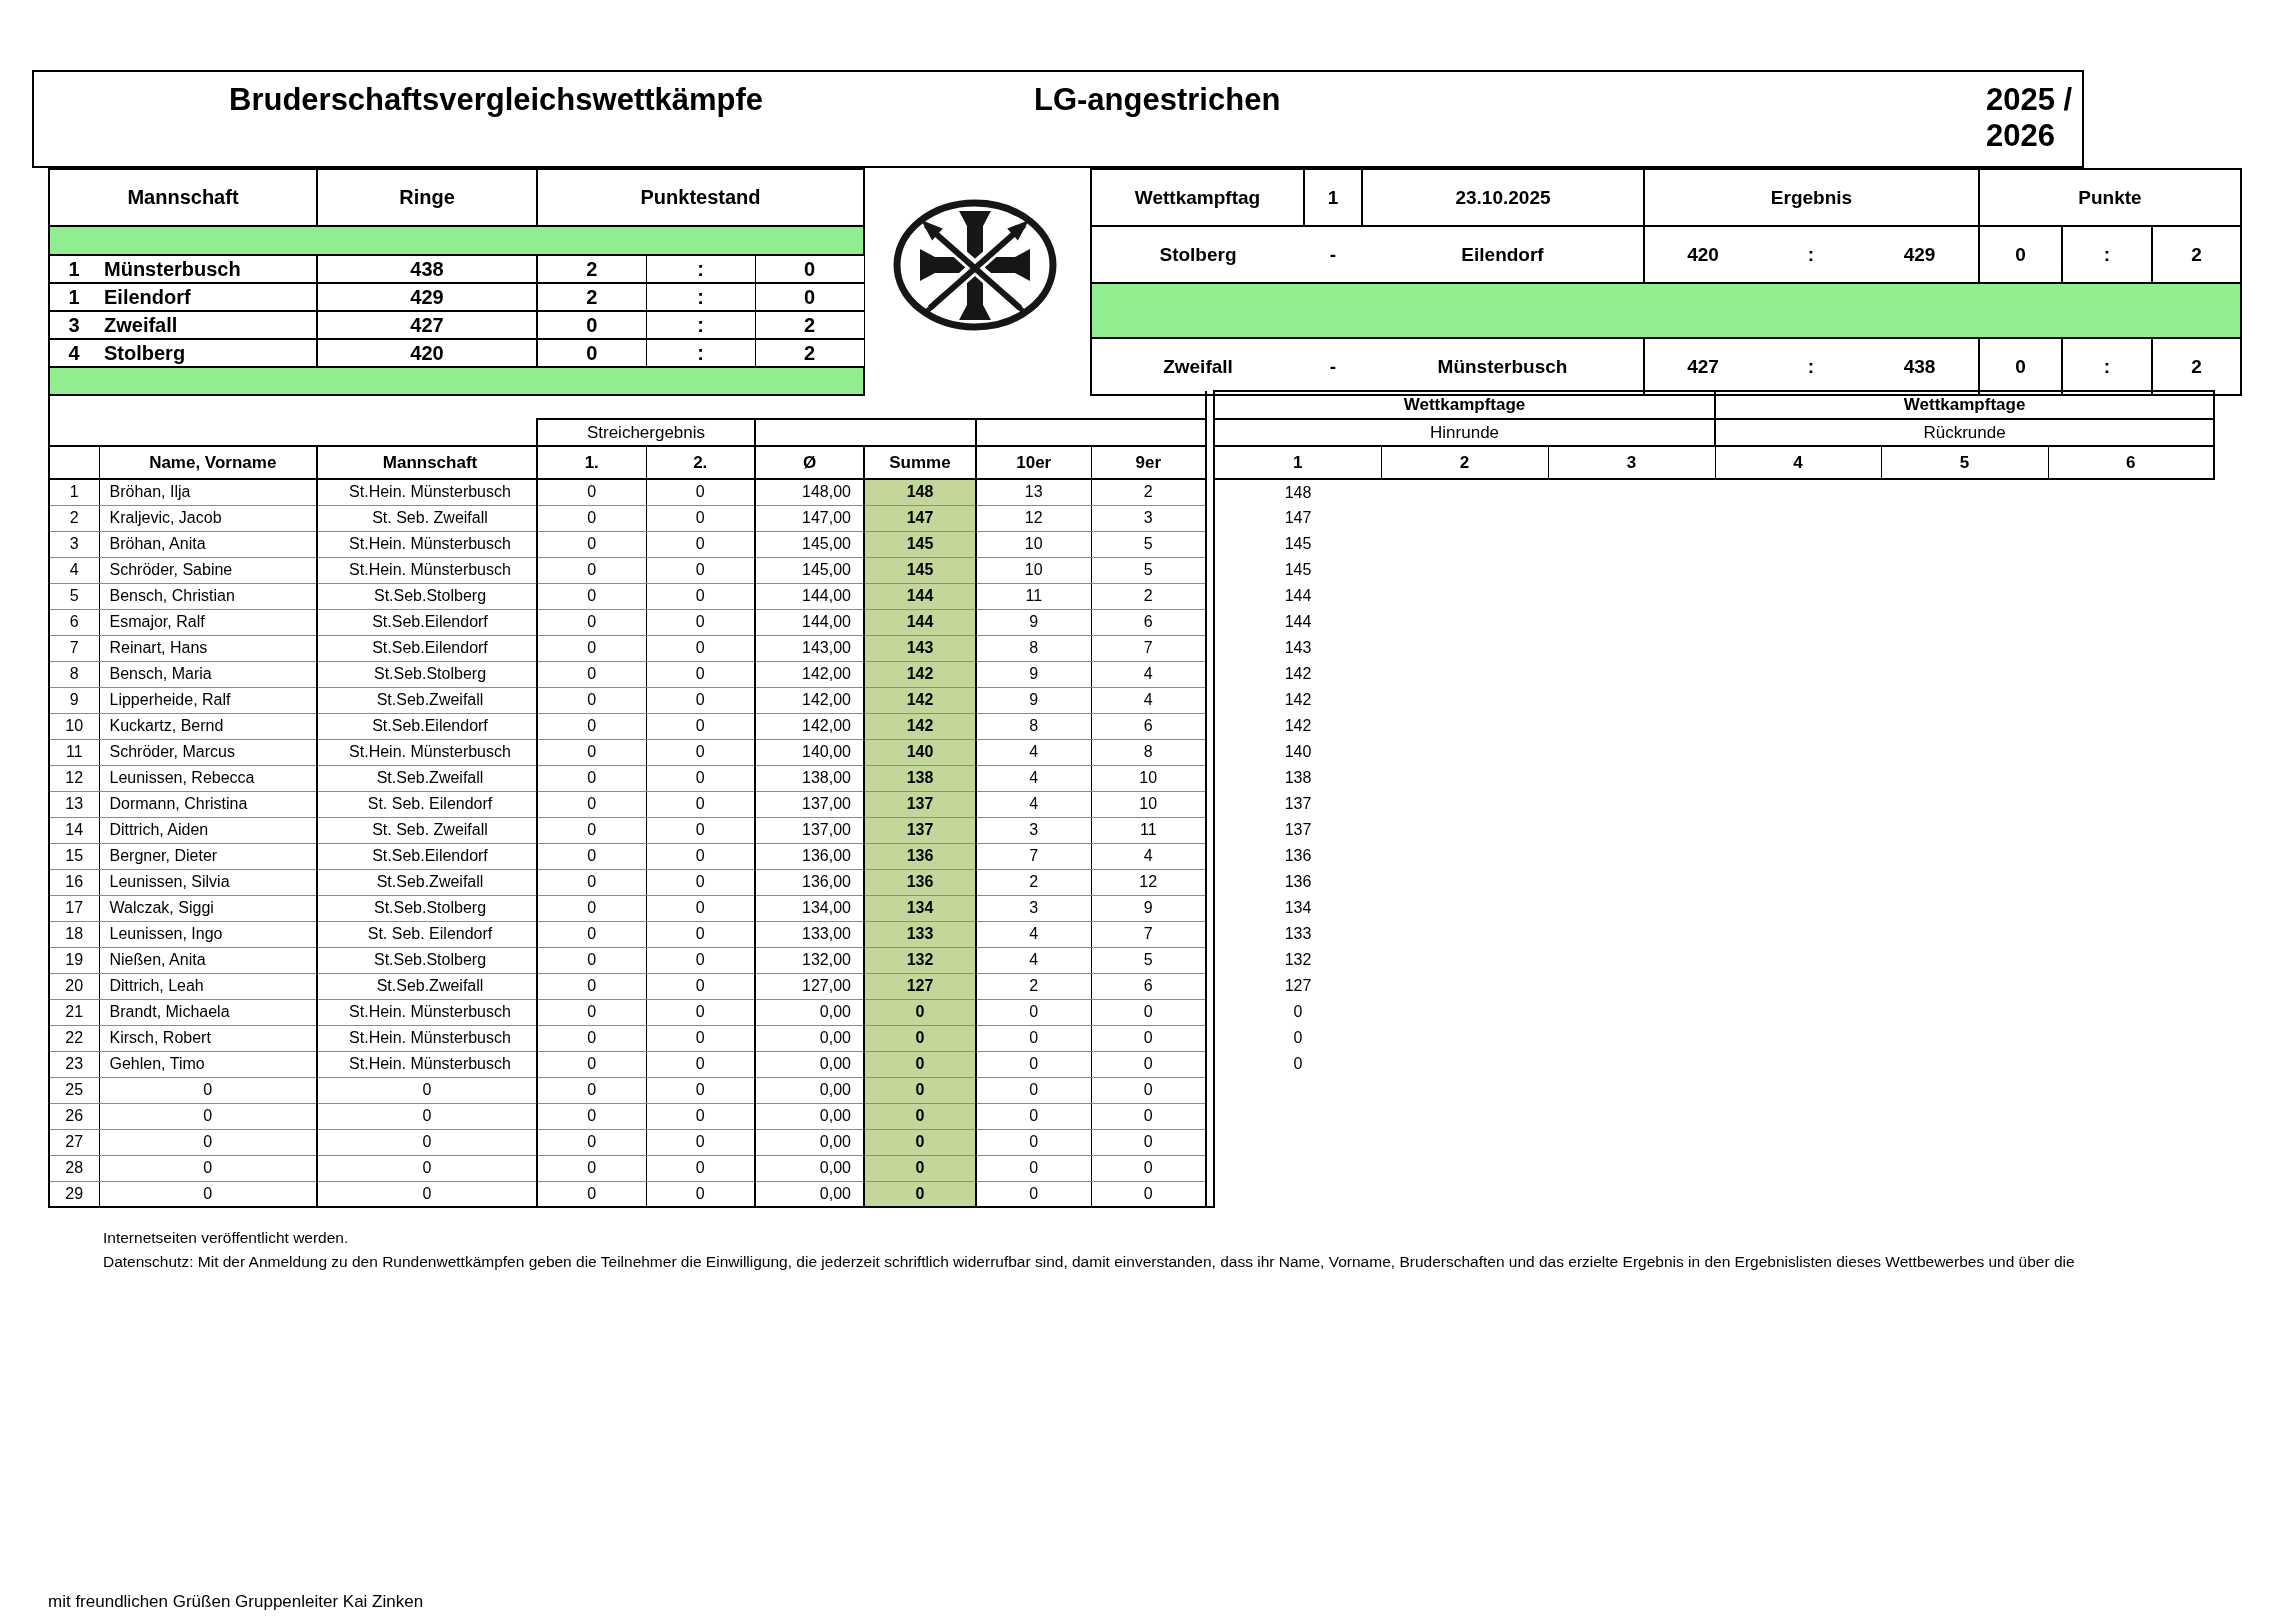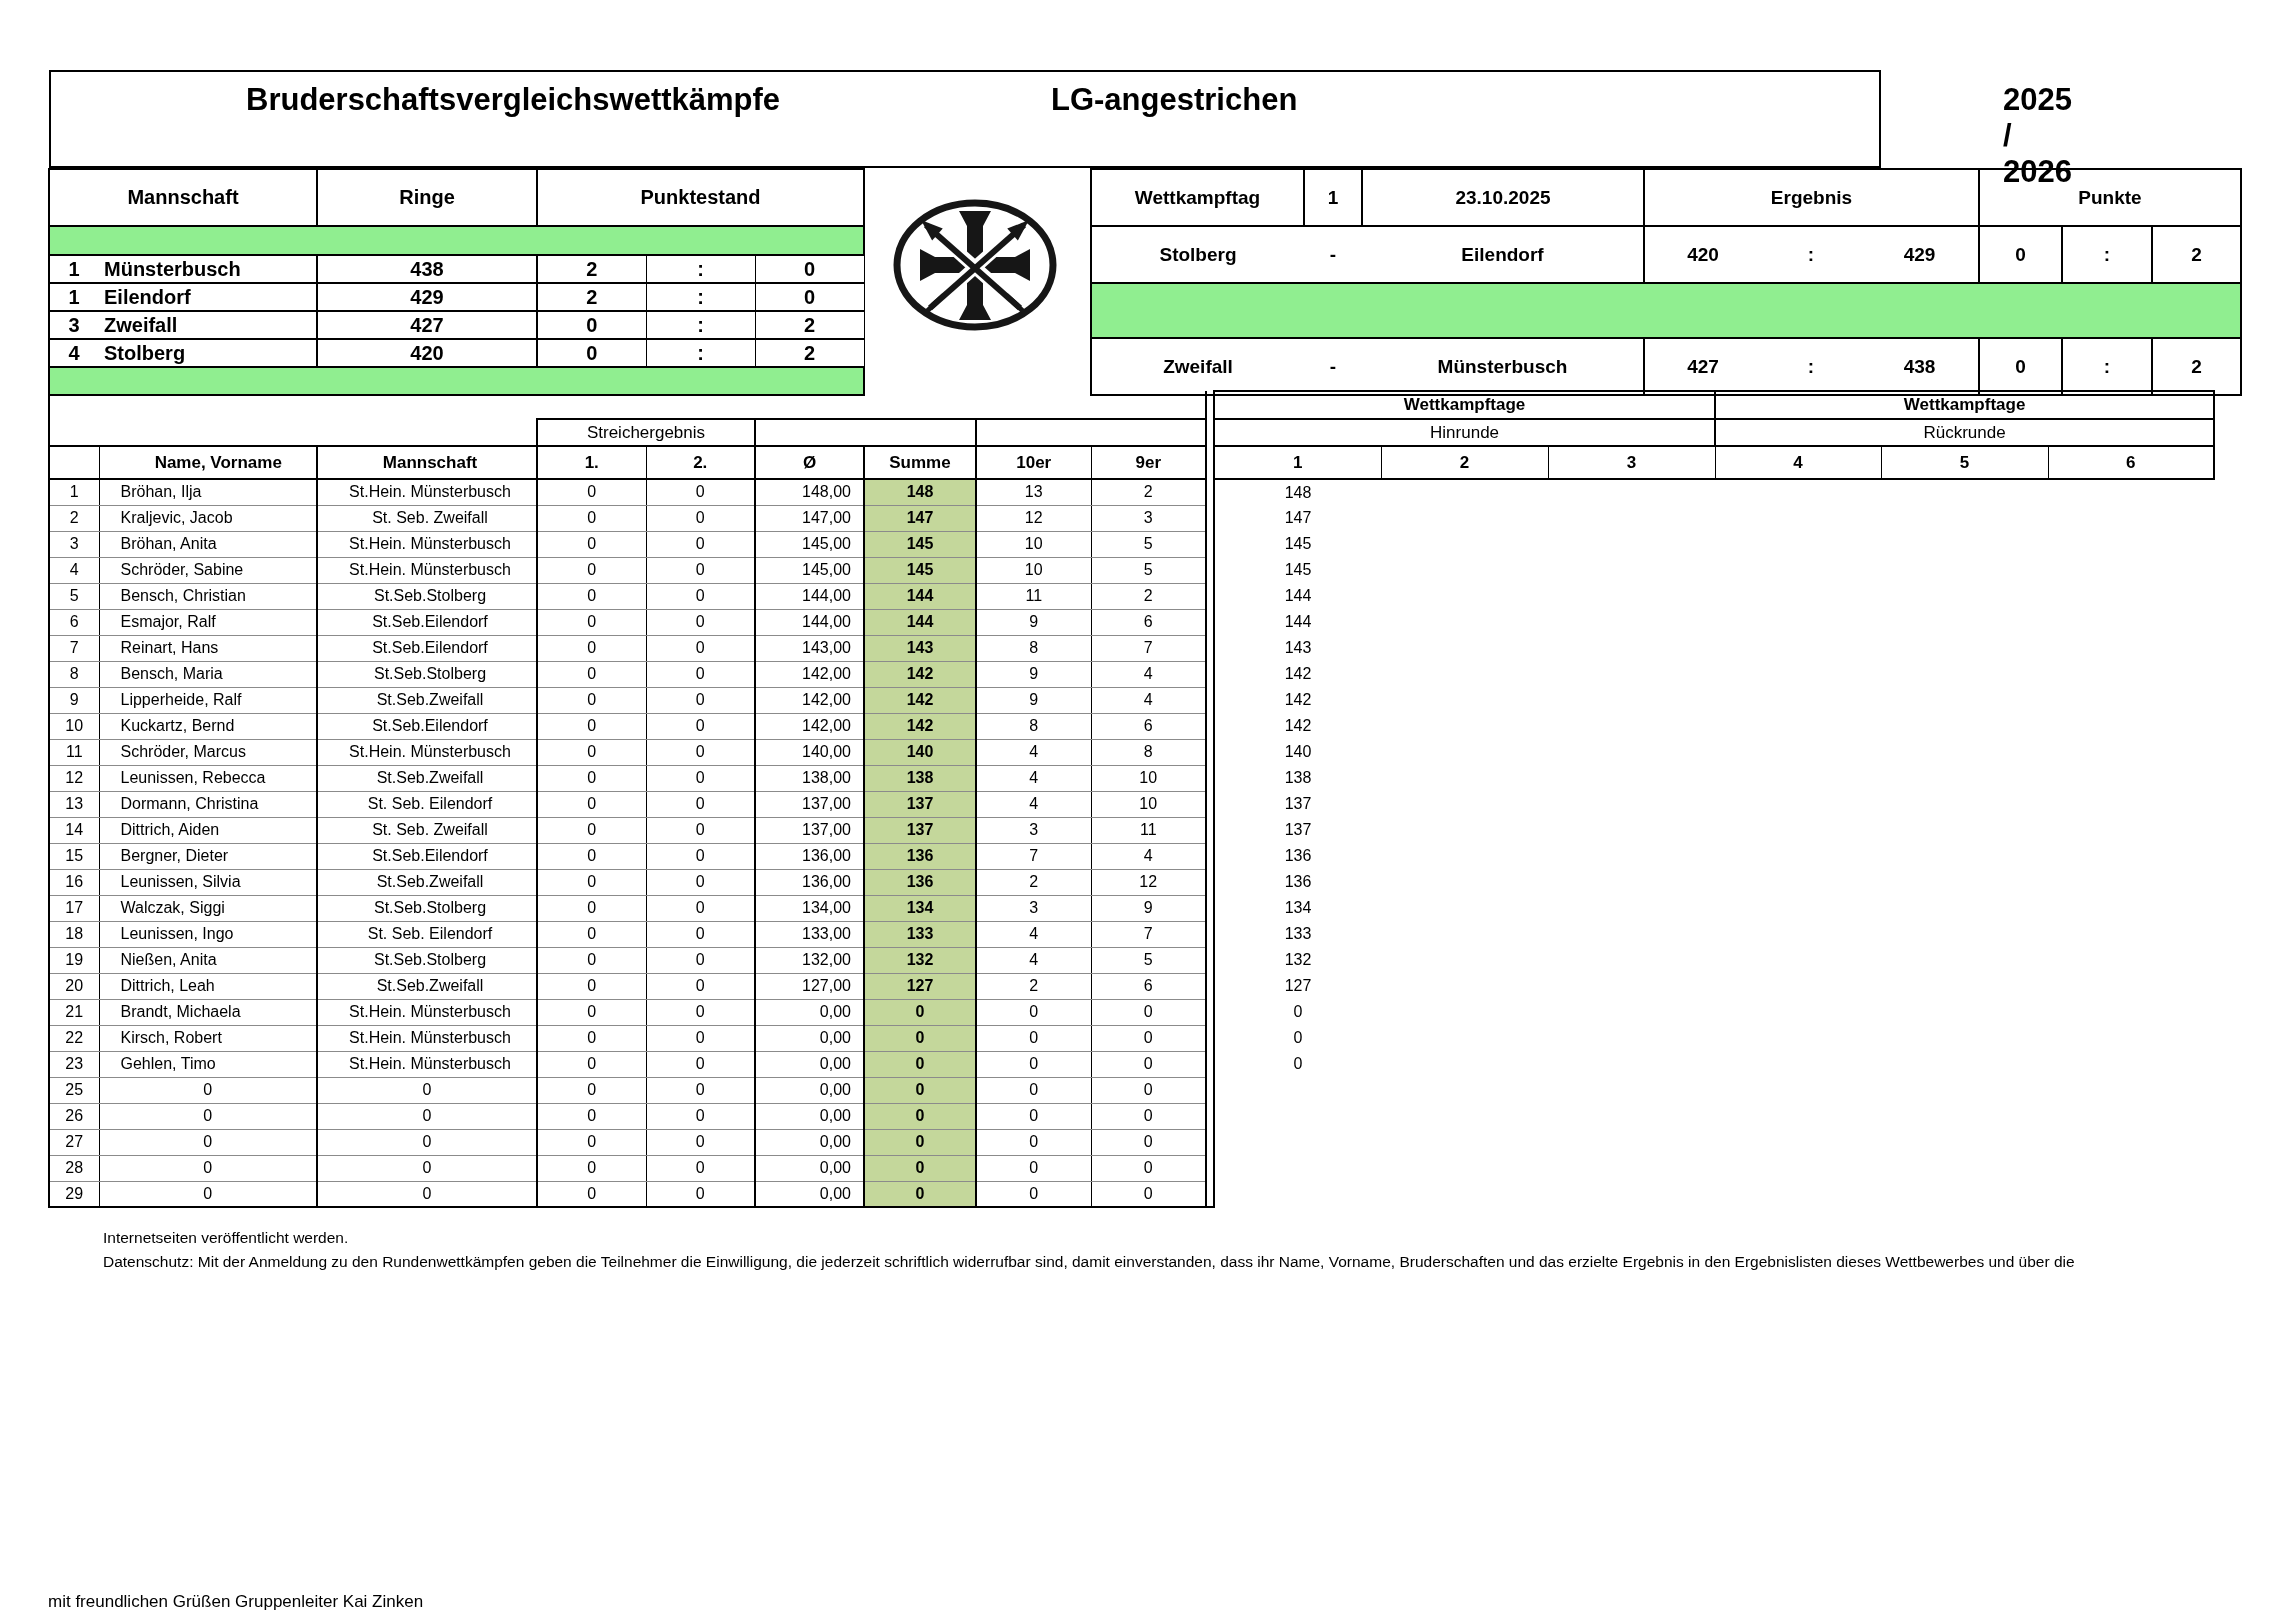--- a/index.html
+++ b/index.html
@@ -3,21 +3,21 @@
 <meta charset="utf-8">
 <style>
   * { box-sizing: border-box; }
   html,body { margin:0; padding:0; background:#fff; }
   .sheet { position:relative; width:2291px; height:1620px; background:#fff;
            font-family:"Liberation Sans","DejaVu Sans",sans-serif; color:#000; }
   table { border-collapse:collapse; table-layout:fixed; }
   td { padding:0; overflow:hidden; white-space:nowrap; vertical-align:middle; }
 
   
-  .titlebox { position:absolute; left:49px; top:70px; width:1832px; height:98px; border:2px solid #000; }
+  .titlebox { position:absolute; left:32px; top:70px; width:2052px; height:98px; border:2px solid #000; }
   .t-main  { position:absolute; left:195px;  top:10px; font-size:31px; font-weight:bold; }
   .t-disc  { position:absolute; left:1000px; top:10px; font-size:31px; font-weight:bold; }
   .t-year  { position:absolute; left:1952px; top:10px; font-size:31px; font-weight:bold; }
 
   
   .tt { position:absolute; left:48px; top:168px; width:815px; font-size:20px; font-weight:bold; }
   .tt td { border:2px solid #000; text-align:center; }
   .tt tr.thead { height:57px; }
   .tt tr.grn1 { height:29px; } .tt tr.grn2 { height:28px; }
   .tt tr.trow { height:28px; }
@@ -46,21 +46,21 @@
   .rt tr.hdr { height:33px; } .rt tr.dr { height:26px; }
   .ra-blank { border-left:2px solid #000; }
   .rb-blank { border-left:2px solid #000; }
   .wbox { border:2px solid #000; font-weight:bold; font-size:17px; }
   .bbox { border:2px solid #000; font-size:17px; }
   .sepA { border-left:2px solid #000; border-right:2px solid #000; }
   .rt .h { border-top:2px solid #000; border-bottom:2px solid #000; font-weight:bold; font-size:17px; }
   .rt .dh { border:1px solid #000; border-top:2px solid #000; border-bottom:2px solid #000; font-weight:bold; font-size:17px; }
   .rt .dh.first { border-left:2px solid #000; } .rt .dh.lastd { border-right:2px solid #000; }
   .nr0, .c.nr { border-left:2px solid #000; border-right:1px solid #000; }
-  .hname, .c.nm { border-right:2px solid #000; text-align:left; padding-left:21px; }
+  .hname, .c.nm { border-right:2px solid #000; text-align:left; padding-left:10px; }
   .hclub, .c.cl { border-right:2px solid #000; text-align:center; padding-left:6px; }
   .hs1, .c.s1 { border-right:1px solid #000; }
   .hs2, .c.s2 { border-right:2px solid #000; }
   .havg, .c.avg { border-right:2px solid #000; }
   .hsum, .c.sum { border-right:2px solid #000; }
   .c.sum { background:#c4d79b; font-weight:bold; }
   .ht10, .c.t10 { border-right:1px solid #000; }
   .hn9, .c.n9 { border-right:2px solid #000; }
   .c.sep { border-left:2px solid #000; border-right:2px solid #000; }
   .c.avg { text-align:right; padding-right:12px; }

